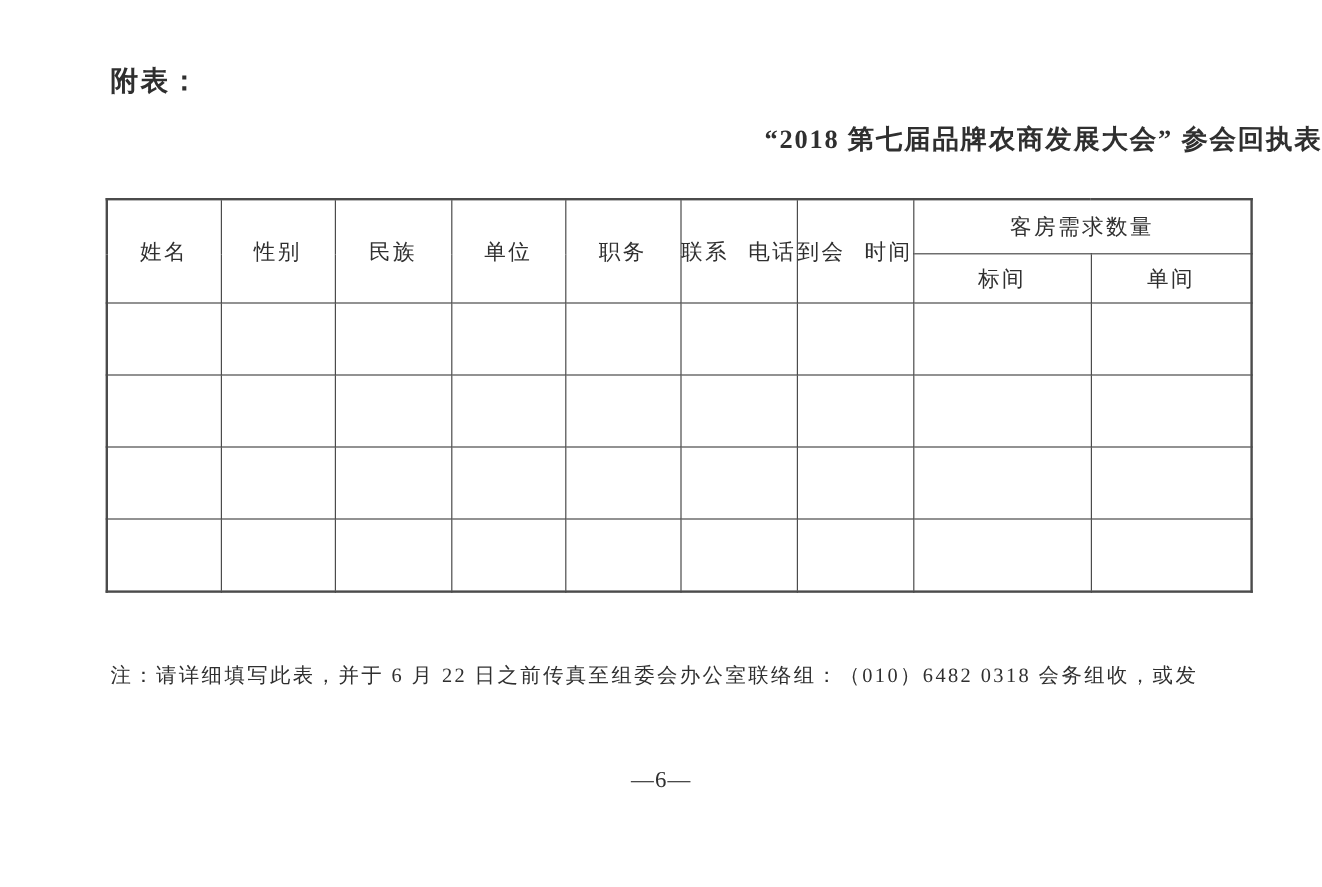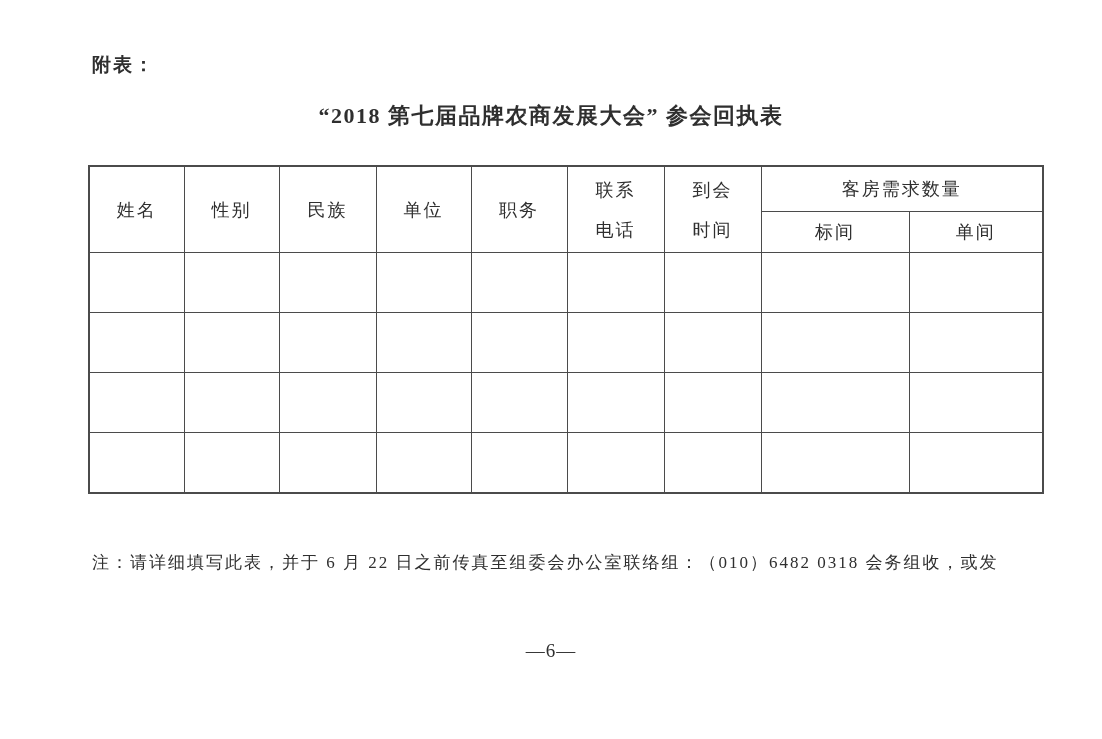--- a/index.html
+++ b/index.html
@@ -18,32 +18,32 @@
   .page {
     position: relative;
     width: 1102px;
     height: 739px;
     background: #ffffff;
   }
   .attachment-label {
     position: absolute;
     left: 92px;
     top: 52px;
-    font-size: 19px;
+    font-size: 23px;
     font-weight: bold;
     letter-spacing: 2px;
     text-align: center;
   }
   .doc-title {
     position: absolute;
     left: 0;
     right: 0;
     top: 101px;
     margin: 0;
-    text-align: center;
+    text-align: right;
     font-size: 22px;
     font-weight: bold;
     letter-spacing: 1.5px;
   }
   .form-table {
     position: absolute;
     left: 88px;
     top: 165px;
     border-collapse: collapse;
     table-layout: fixed;
@@ -57,21 +57,20 @@
     vertical-align: middle;
     font-weight: normal;
     font-size: 18px;
     letter-spacing: 2px;
   }
   .header-row-1 { height: 45px; }
   .header-row-2 { height: 40px; }
   .form-table tbody tr { height: 60px; }
   .two-line-wrap {
     display: flex;
-    flex-direction: column;
     align-items: center;
     justify-content: center;
     gap: 16px;
     height: 85px;
   }
   .note {
     position: absolute;
     left: 92px;
     top: 540px;
     font-size: 17px;

